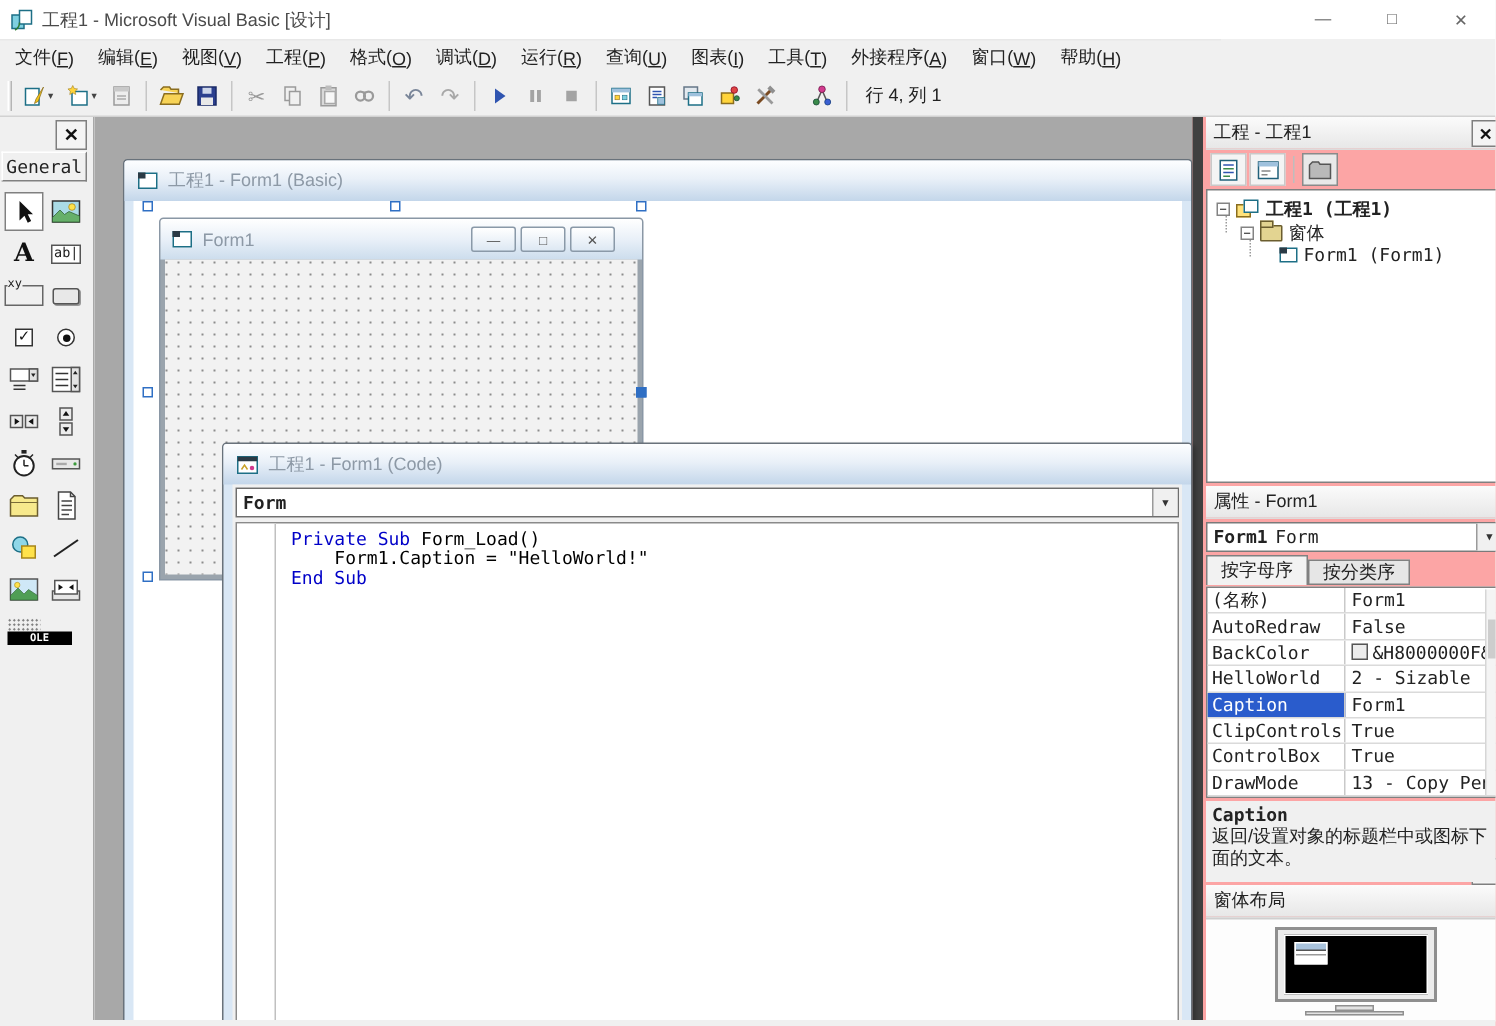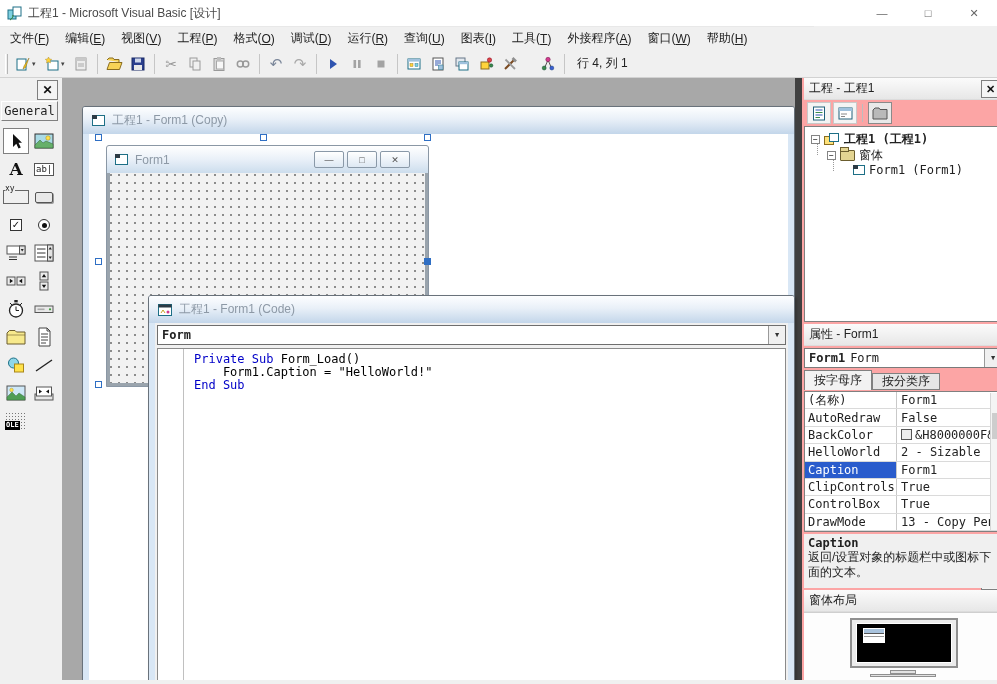--- a/index.html
+++ b/index.html
@@ -37,21 +37,21 @@
   .ctl-box { border:1px solid #555; background:#fff; font-family:"DejaVu Sans Mono", monospace; }
   .lblA { font-family:"DejaVu Serif", serif; font-size:17px; font-weight:bold; color:#111; line-height:1; }
   .txtbox { width:20px; height:13px; font-size:9px; line-height:11px; text-align:left; padding-left:1px; }
   .framebox { width:32px; height:14px; border:1px solid #666; background:transparent; position:relative; }
   .framebox span { position:absolute; left:1px; top:-6px; font-size:8px; background:#f0f0f0; line-height:8px; font-family:"DejaVu Sans Mono", monospace;}
   .cmdbtn { width:18px; height:11px; background:#e8e8e8; border:1px solid #555; border-radius:2px; box-shadow:1px 1px 0 #999; }
   .chk { width:12px; height:12px; border:1px solid #333; background:#fff; font-size:10px; line-height:10px; text-align:center; color:#111; }
   .opt { width:12px; height:12px; border:1px solid #333; border-radius:50%; background:#fff; display:flex; align-items:center; justify-content:center; }
   .opt i { width:5px; height:5px; background:#111; border-radius:50%; }
   .olebox { width:22px; height:18px; position:relative; background-image:radial-gradient(#777 0.7px, transparent 0.8px); background-size:3px 3px; }
-  .olebox b { position:absolute; left:0; bottom:0; background:#000; color:#fff; font-size:7px; line-height:9px; padding:0 1px; font-family:"DejaVu Sans Mono", monospace; }
+  .olebox b { position:absolute; left:0; bottom:0; background:#000; color:#fff; font-size:7px; line-height:9px; padding:0 15px; font-family:"DejaVu Sans Mono", monospace; }
 
   
   .mdi { position:absolute; left:63px; top:78px; width:732px; height:606px; background:#a8a8a8; }
 
   .child { position:absolute; background:#d9e7f5; border:1px solid #69727b; border-radius:3px 3px 0 0; box-shadow:2px 2px 3px rgba(0,0,0,.22); }
   .child-tb { height:27px; display:flex; align-items:center; gap:7px; padding:0 9px; background:linear-gradient(#fdfeff, #e9f0f8 45%, #c3d6ea); border-radius:2px 2px 0 0; color:#8d99a6; font-size:12px; white-space:nowrap; }
   .form-child { left:82px; top:106px; width:713px; height:578px; }
   .form-child .client { position:absolute; left:6px; right:6px; top:27px; bottom:0; background:#fff; }
 
   
@@ -368,21 +368,21 @@
   <div class="tsep"></div>
 
   <span class="status-pos">行 4, 列 1</span>
 </div>
 
 <div class="mdi"></div>
 
 <div class="child form-child">
   <div class="child-tb">
     <span class="fic"></span>
-    <span>工程1 - Form1 (Copy)</span>
+    <span>工程1 - Form1 (Basic)</span>
   </div>
   <div class="client">
     <div class="designer">
       <div class="designer-tb">
         <span class="fic"></span>
         <span>Form1</span>
         <span class="designer-btns">
           <span class="d-btn">—</span>
           <span class="d-btn">□</span>
           <span class="d-btn">✕</span>

